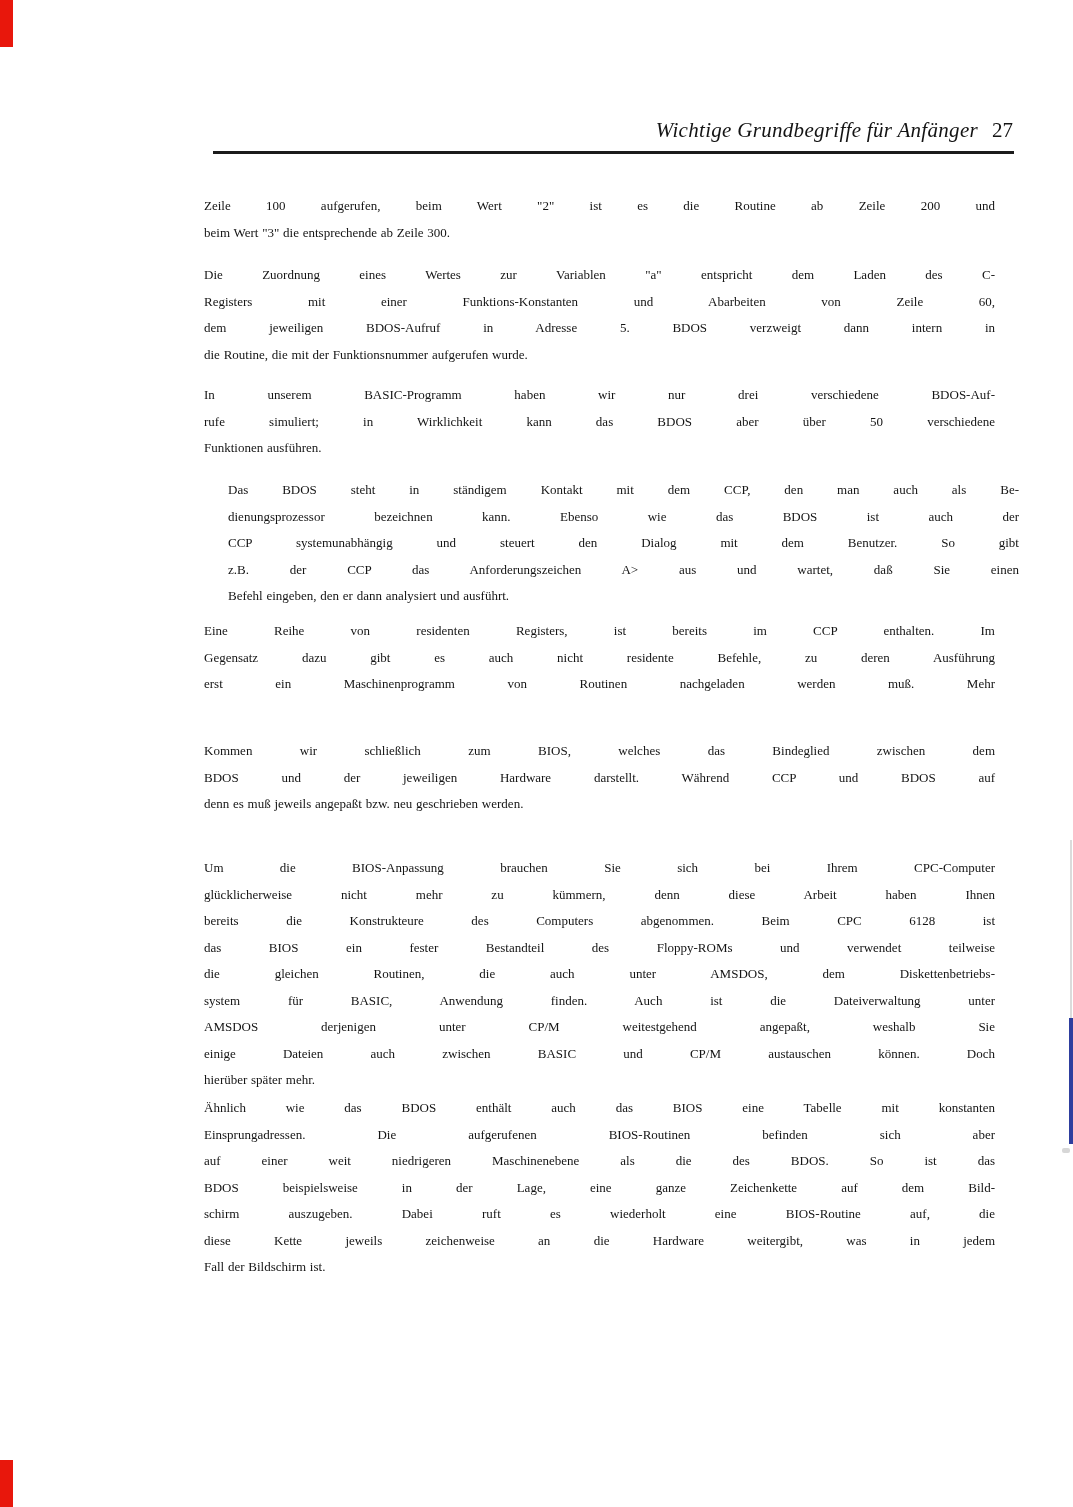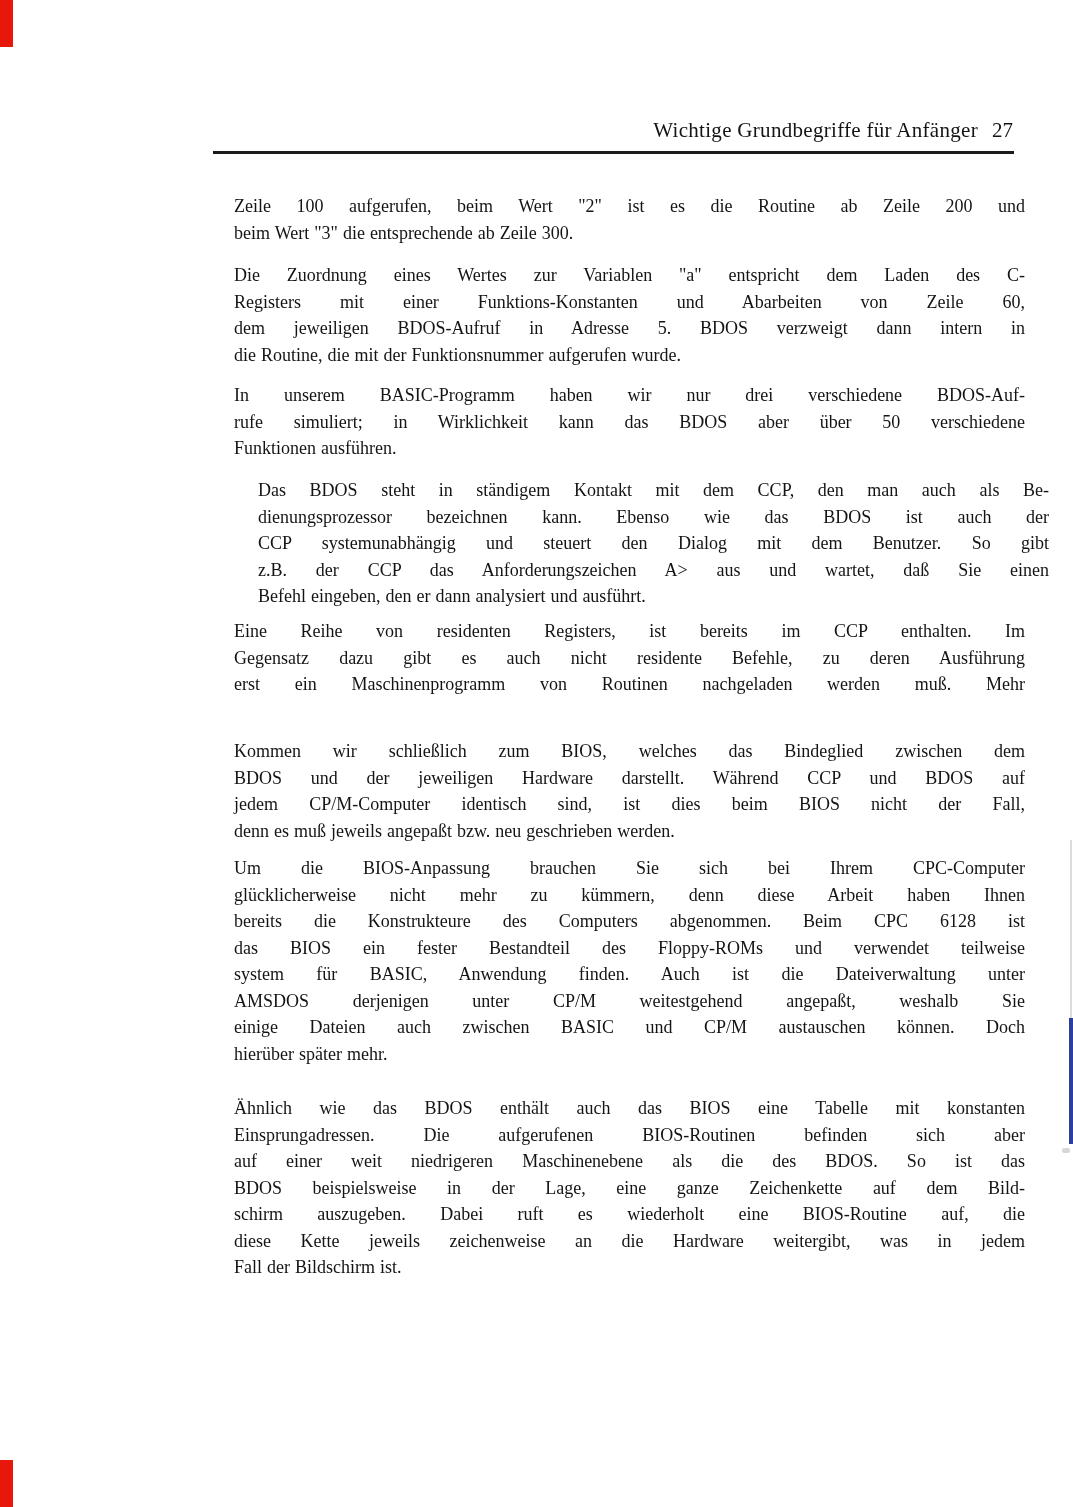--- a/index.html
+++ b/index.html
@@ -23,30 +23,30 @@
   }
   .smudge {
     position: absolute; left: 1062px; top: 1148px; width: 8px; height: 5px;
     background: #bdbdbd; opacity: .6; border-radius: 2px;
   }
   
   .header {
     position: absolute; left: 222px; top: 118px; width: 791px;
     text-align: right; font-size: 21px; white-space: nowrap;
   }
-  .htitle { letter-spacing: .3px; }
+  .htitle { font-style: italic; letter-spacing: .3px; }
   .hpage  { font-style: normal; margin-left: 14px; text-align: right; }
   .rule {
     position: absolute; left: 213px; top: 151px; width: 801px; height: 3px;
     background: #1b1b1b;
   }
   
   .para {
-    position: absolute; left: 234px; width: 791px;
-    font-size: 18px; line-height: 26.5px; word-spacing: .5px;
+    position: absolute; left: 204px; width: 791px;
+    font-size: 13px; line-height: 26.5px; word-spacing: .5px;
   }
   .line { text-align: justify; text-align-last: justify; }
   .line.lastline { text-align-last: left; }
 </style>
 </head>
 <body>
 
 <div class="canvas">
   <div class="mark red-top" style="background: rgb(232, 23, 12);"></div>
   <div class="mark red-bottom" style="background: rgb(232, 23, 12);"></div>
@@ -83,28 +83,28 @@
         <div class="line lastline">Befehl eingeben, den er dann analysiert und ausführt.</div>
       </div>
       <div class="para" style="top: 618px;">
         <div class="line">Eine Reihe von residenten Registers, ist bereits im CCP enthalten. Im</div>
         <div class="line">Gegensatz dazu gibt es auch nicht residente Befehle, zu deren Ausführung</div>
         <div class="line">erst ein Maschinenprogramm von Routinen nachgeladen werden muß. Mehr</div>
       </div>
       <div class="para" style="top: 738px;">
         <div class="line">Kommen wir schließlich zum BIOS, welches das Bindeglied zwischen dem</div>
         <div class="line">BDOS und der jeweiligen Hardware darstellt. Während CCP und BDOS auf</div>
-        <div class="line">jedem CP/M-Computer identisch sind, ist dies beim BIOS nicht der Fall,</div>
         <div class="line lastline">denn es muß jeweils angepaßt bzw. neu geschrieben werden.</div>
       </div>
       <div class="para" style="top: 855px;">
         <div class="line">Um die BIOS-Anpassung brauchen Sie sich bei Ihrem CPC-Computer</div>
         <div class="line">glücklicherweise nicht mehr zu kümmern, denn diese Arbeit haben Ihnen</div>
         <div class="line">bereits die Konstrukteure des Computers abgenommen. Beim CPC 6128 ist</div>
         <div class="line">das BIOS ein fester Bestandteil des Floppy-ROMs und verwendet teilweise</div>
+        <div class="line">die gleichen Routinen, die auch unter AMSDOS, dem Diskettenbetriebs-</div>
         <div class="line">system für BASIC, Anwendung finden. Auch ist die Dateiverwaltung unter</div>
         <div class="line">AMSDOS derjenigen unter CP/M weitestgehend angepaßt, weshalb Sie</div>
         <div class="line">einige Dateien auch zwischen BASIC und CP/M austauschen können. Doch</div>
         <div class="line lastline">hierüber später mehr.</div>
       </div>
       <div class="para" style="top: 1095px;">
         <div class="line">Ähnlich wie das BDOS enthält auch das BIOS eine Tabelle mit konstanten</div>
         <div class="line">Einsprungadressen. Die aufgerufenen BIOS-Routinen befinden sich aber</div>
         <div class="line">auf einer weit niedrigeren Maschinenebene als die des BDOS. So ist das</div>
         <div class="line">BDOS beispielsweise in der Lage, eine ganze Zeichenkette auf dem Bild-</div>

